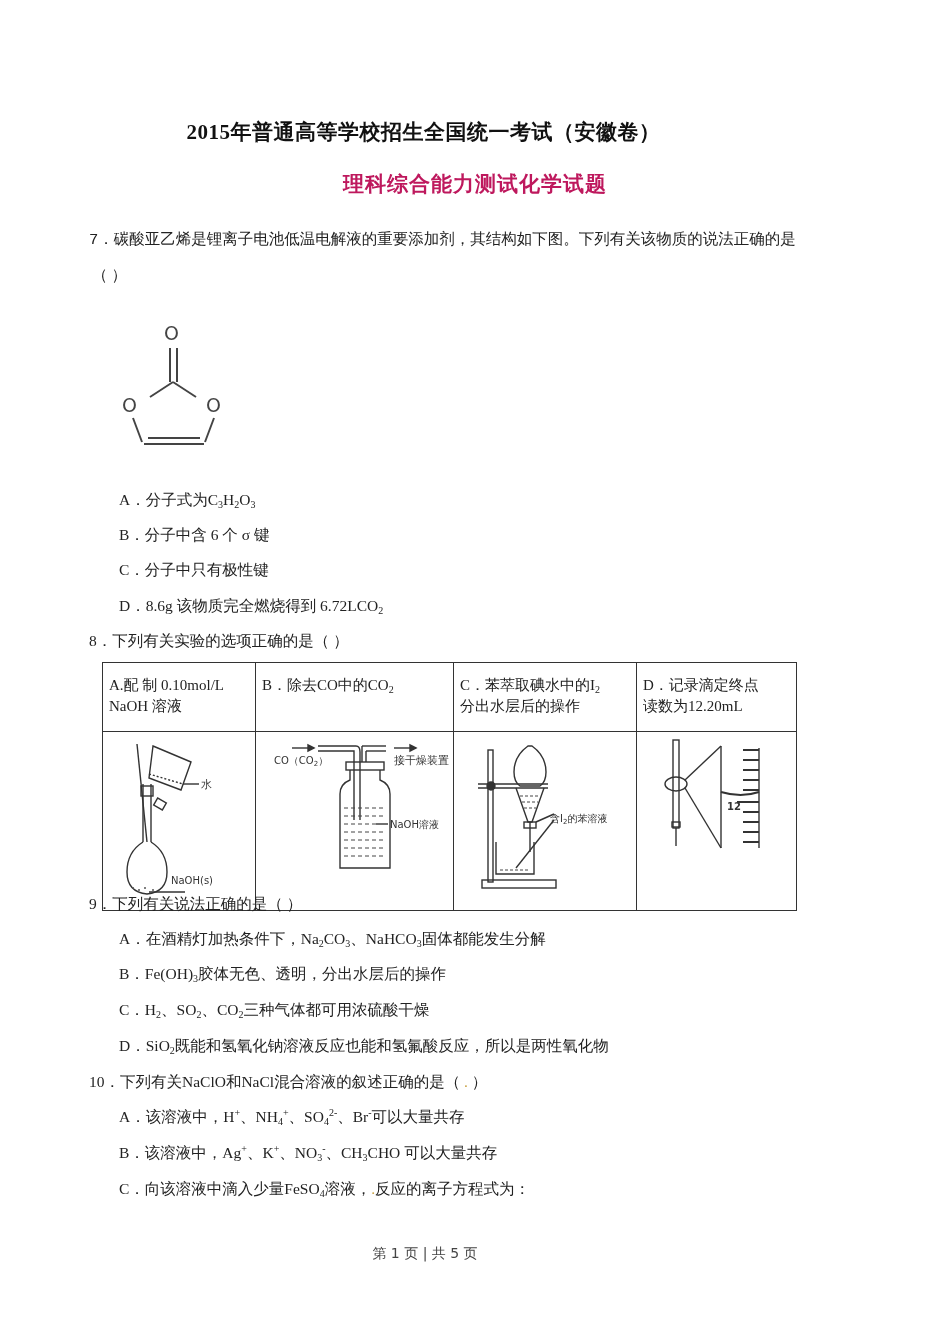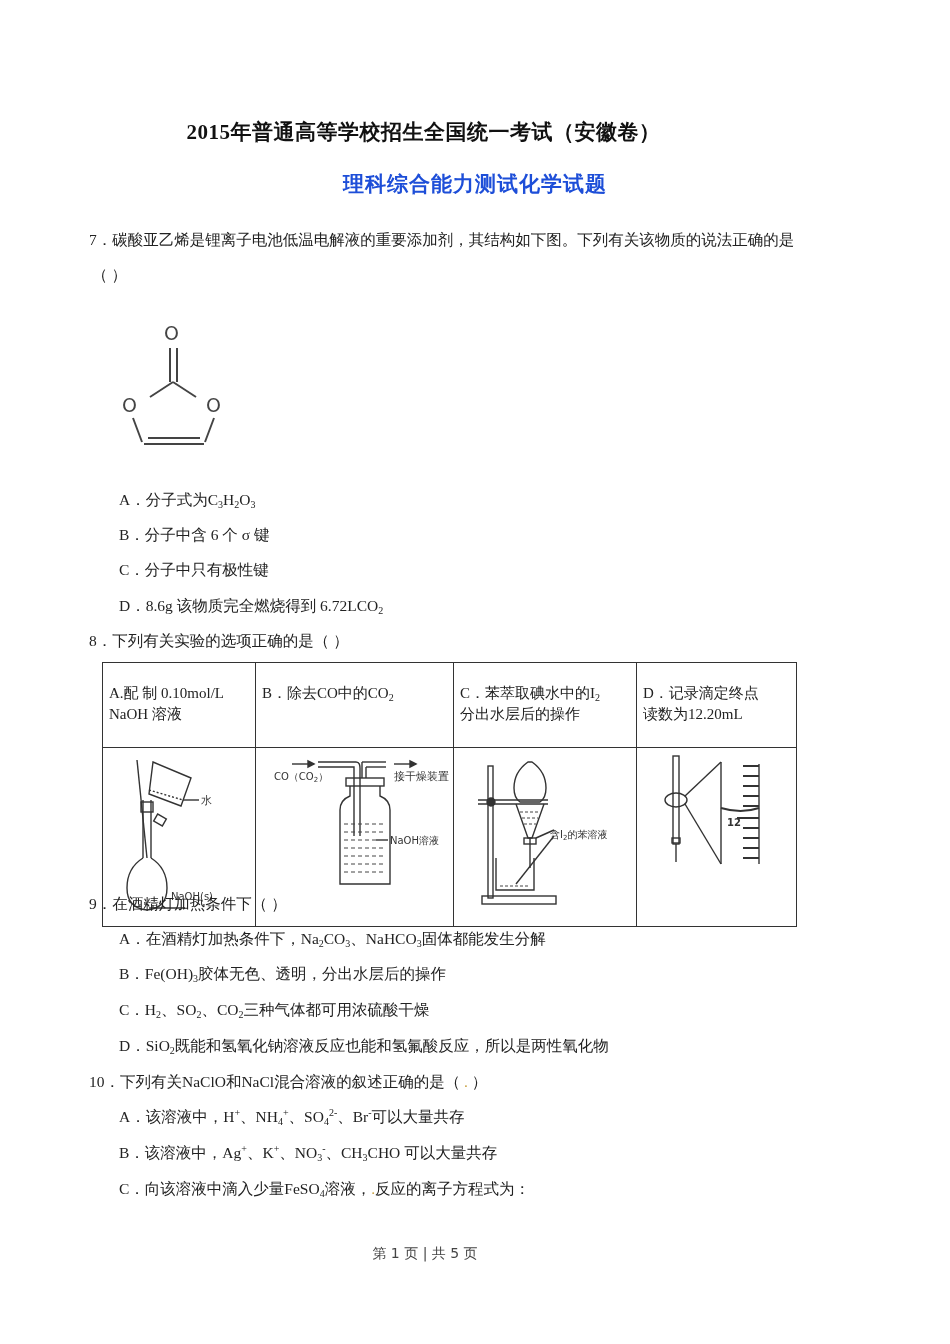--- a/index.html
+++ b/index.html
@@ -1,44 +1,44 @@
 <!DOCTYPE html>
 <html><head>
 <meta charset="utf-8">
 <style>
   html, body { margin: 0; padding: 0; background: #ffffff; }
   body { width: 950px; height: 1344px; position: relative; overflow: hidden;
          font-family: "Liberation Serif", "DejaVu Serif", serif; color: #222; }
   .title1 { position: absolute; top: 118px; left: 0; width: 847px; text-align: center;
             font-size: 21px; font-weight: bold; letter-spacing: 0.5px; color: #111; }
   .title2 { position: absolute; top: 170px; left: 0; width: 950px; text-align: center;
-            font-size: 21px; font-weight: bold; letter-spacing: 1px; color: #1d4ed8; }
+            font-size: 21px; font-weight: bold; letter-spacing: 1px; color: #be185d; }
   .q { position: absolute; left: 89px; font-size: 15.5px; line-height: 22px; white-space: nowrap; }
   .opt { position: absolute; left: 119px; font-size: 15.5px; line-height: 22px; white-space: nowrap; }
   .paren { position: absolute; left: 92px; top: 265px; font-size: 15.5px; }
   sub { font-size: 10px; vertical-align: -3px; line-height: 0; }
   sup { font-size: 10px; vertical-align: 6px; line-height: 0; }
   .mol { position: absolute; left: 100px; top: 300px; width: 170px; height: 160px; }
   table.exp { position: absolute; left: 102px; top: 662px; border-collapse: collapse;
               width: 690px; font-size: 15px; }
-  table.exp td { border: 1px solid #333; vertical-align: top; padding: 20px 6px; line-height: 21px; }
+  table.exp td { border: 1px solid #333; vertical-align: top; padding: 12px 6px; line-height: 21px; }
   table.exp tr.head td { height: 44px; }
   table.exp tr.fig td { height: 166px; padding: 0; position: relative; }
   .footer { position: absolute; top: 1245px; left: 0; width: 850px; text-align: center;
             font-size: 14px; color: #444; font-family: "DejaVu Sans", sans-serif; }
   .dot { color: #c8a040; }
   svg text { font-family: "DejaVu Sans", sans-serif; }
 </style>
 </head>
 <body>
 
 <div class="title1">2015年普通高等学校招生全国统一考试（安徽卷）</div>
 <div class="title2">理科综合能力测试化学试题</div>
 
-<div class="q" style="top:229px;">
+<div class="q" style="top:229px;font-family:Liberation Mono, monospace;">
   <span>7．</span><span>碳酸亚乙烯是锂离子电池低温电解液的重要添加剂，其结构如下图。下列有关该物质的说法正确的是</span>
 </div>
 <div class="paren">（   ）</div>
 
 <svg class="mol" viewBox="0 0 170 160">
   <g stroke="#444" stroke-width="2" fill="none">
 
     <line x1="70" y1="48" x2="70" y2="82"></line>
     <line x1="77" y1="48" x2="77" y2="82"></line>
 
@@ -204,21 +204,21 @@
               <line x1="106" y1="110" x2="122" y2="110"></line>
         </g>
         <text x="90" y="78" font-size="10" font-weight="bold" fill="#333">12</text>
       </svg>
     </td>
   </tr>
 </tbody>
   </table>
 
 <div class="q" style="top:893px;">
-  <span>9．</span><span>在酒精灯加热条件下（   ）</span>
+  <span>9．</span><span>下列有关说法正确的是（   ）</span>
 </div>
 <div class="opt" style="top:928px;">
   <span>A．</span><span>在酒精灯加热条件下，Na</span><sub>2</sub><span>CO</span><sub>3</sub><span>、NaHCO</span><sub>3</sub><span>固体都能发生分解</span>
 </div>
 <div class="opt" style="top:963px;">
   <span>B．</span><span>Fe(OH)</span><sub>3</sub><span>胶体无色、透明，分出水层后的操作</span>
 </div>
 <div class="opt" style="top:999px;">
   <span>C．</span><span>H</span><sub>2</sub><span>、SO</span><sub>2</sub><span>、CO</span><sub>2</sub><span>三种气体都可用浓硫酸干燥</span>
 </div>

